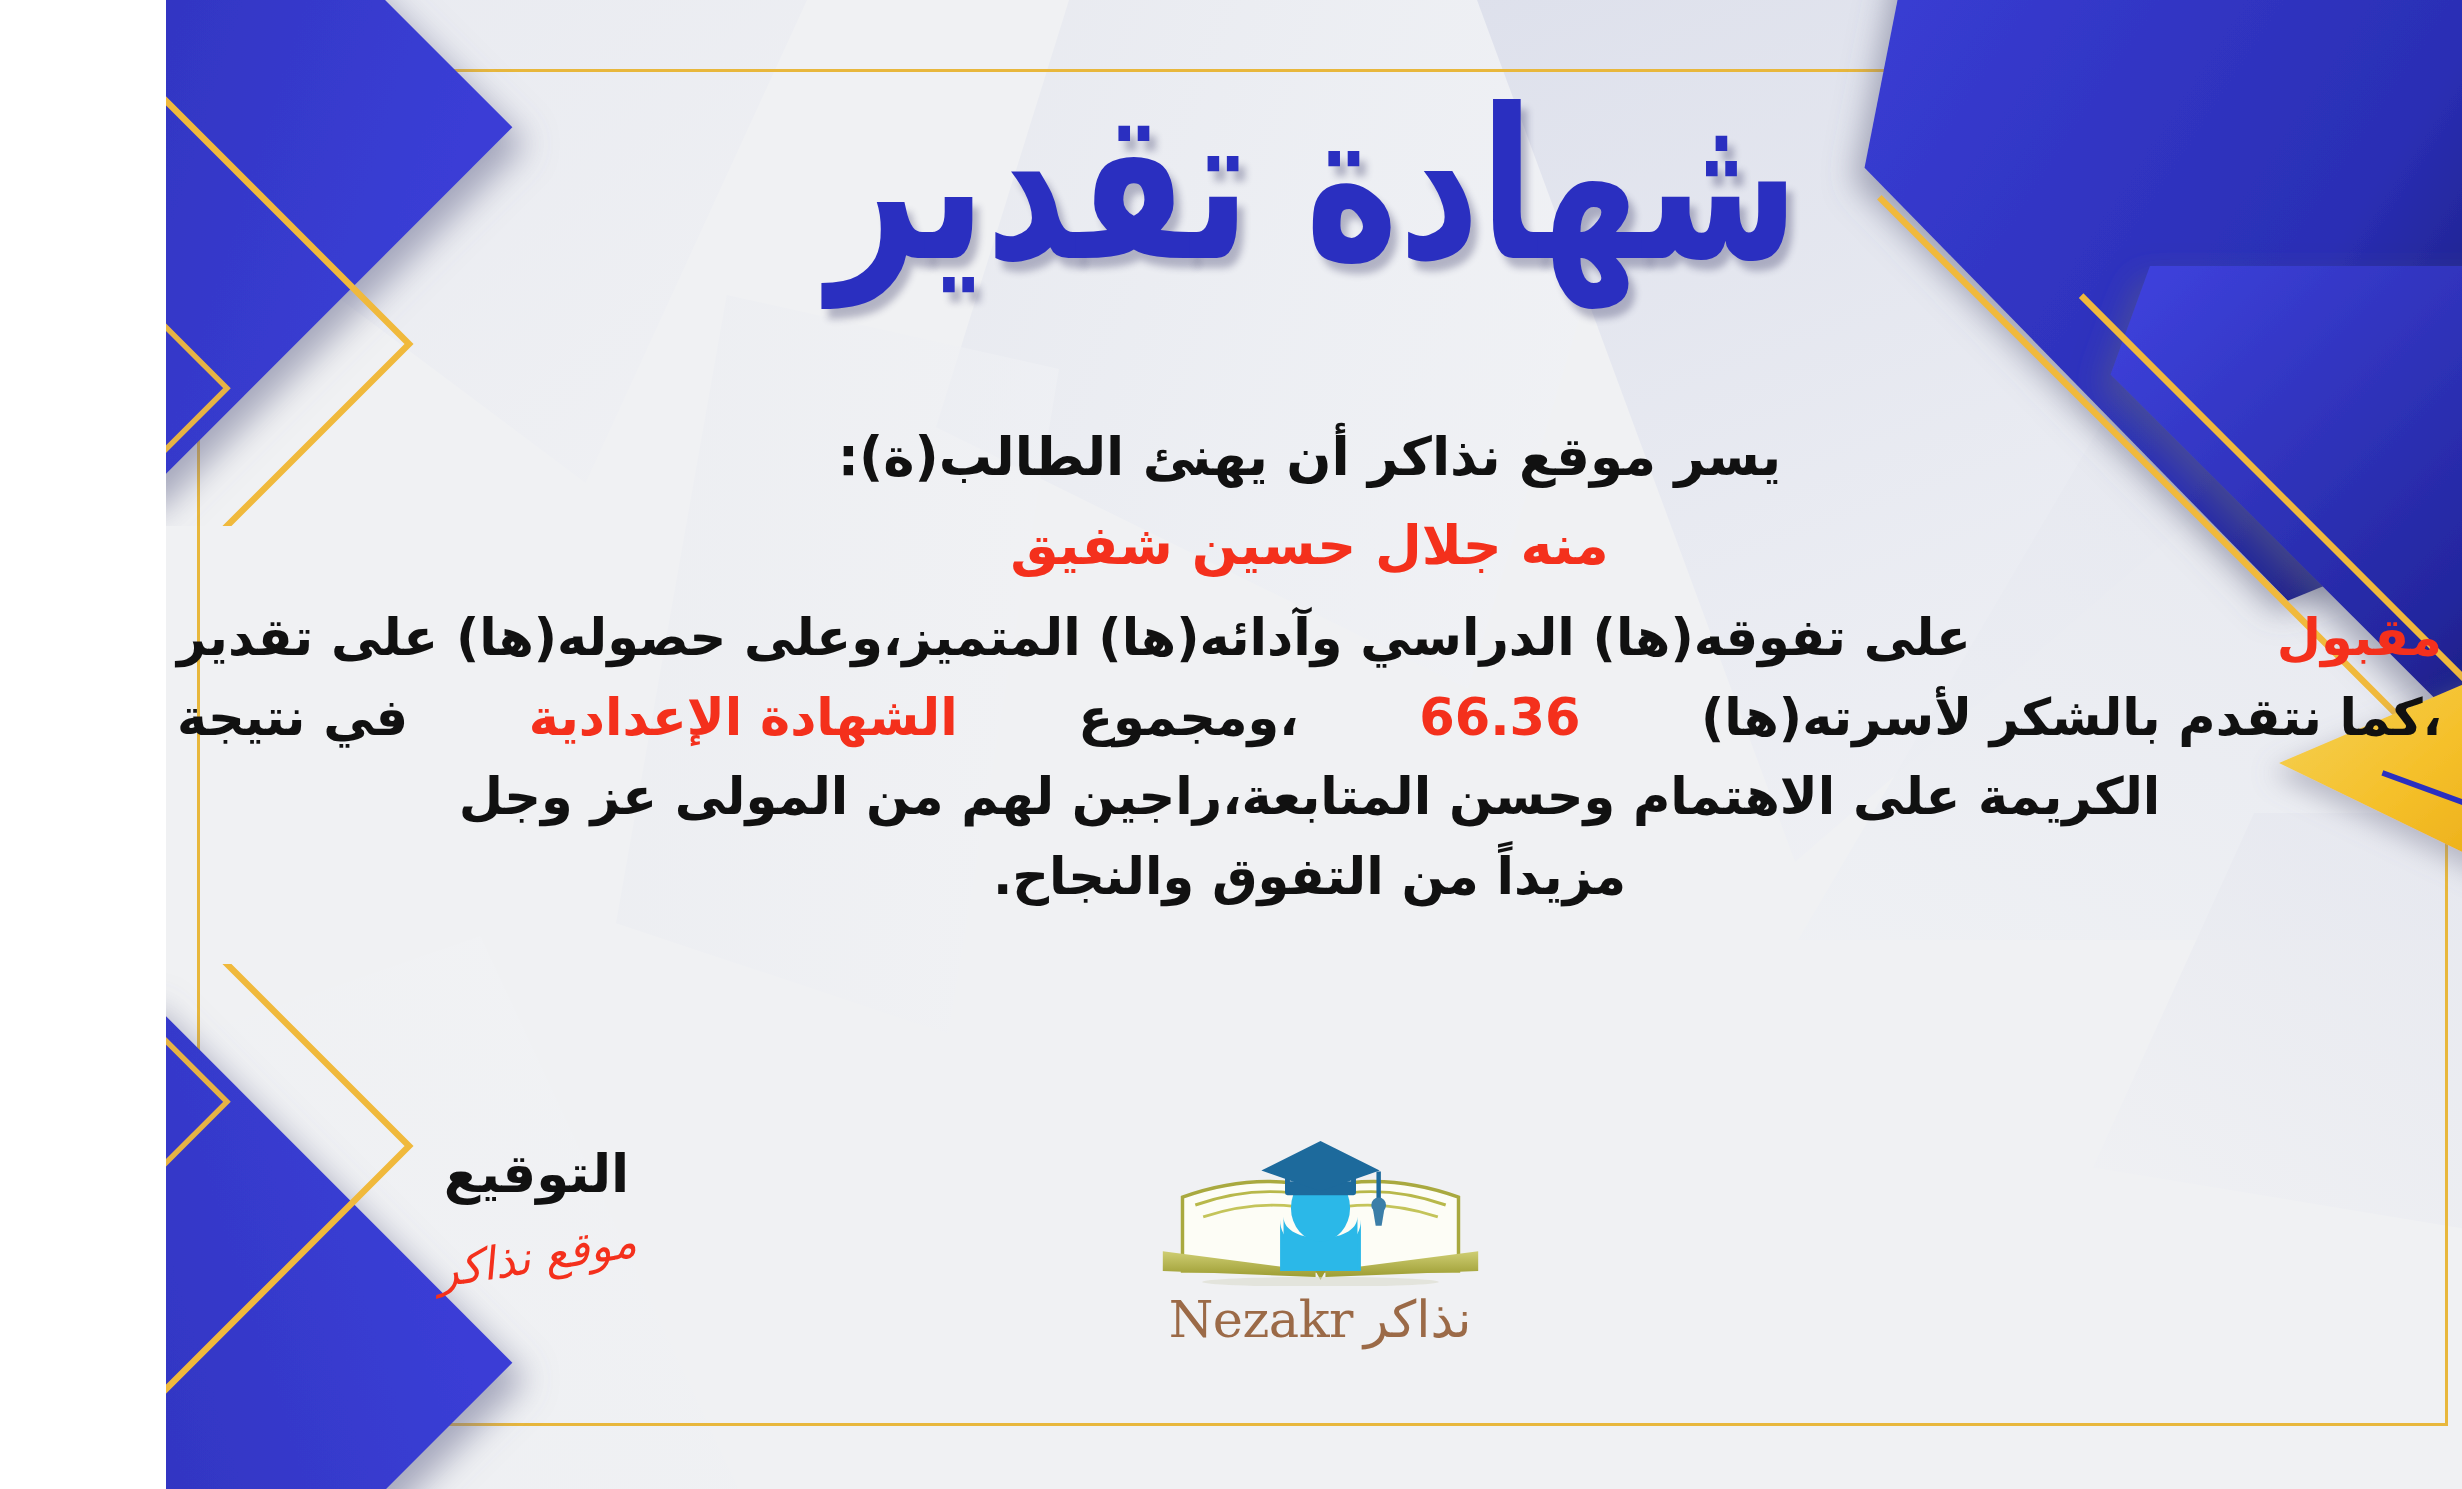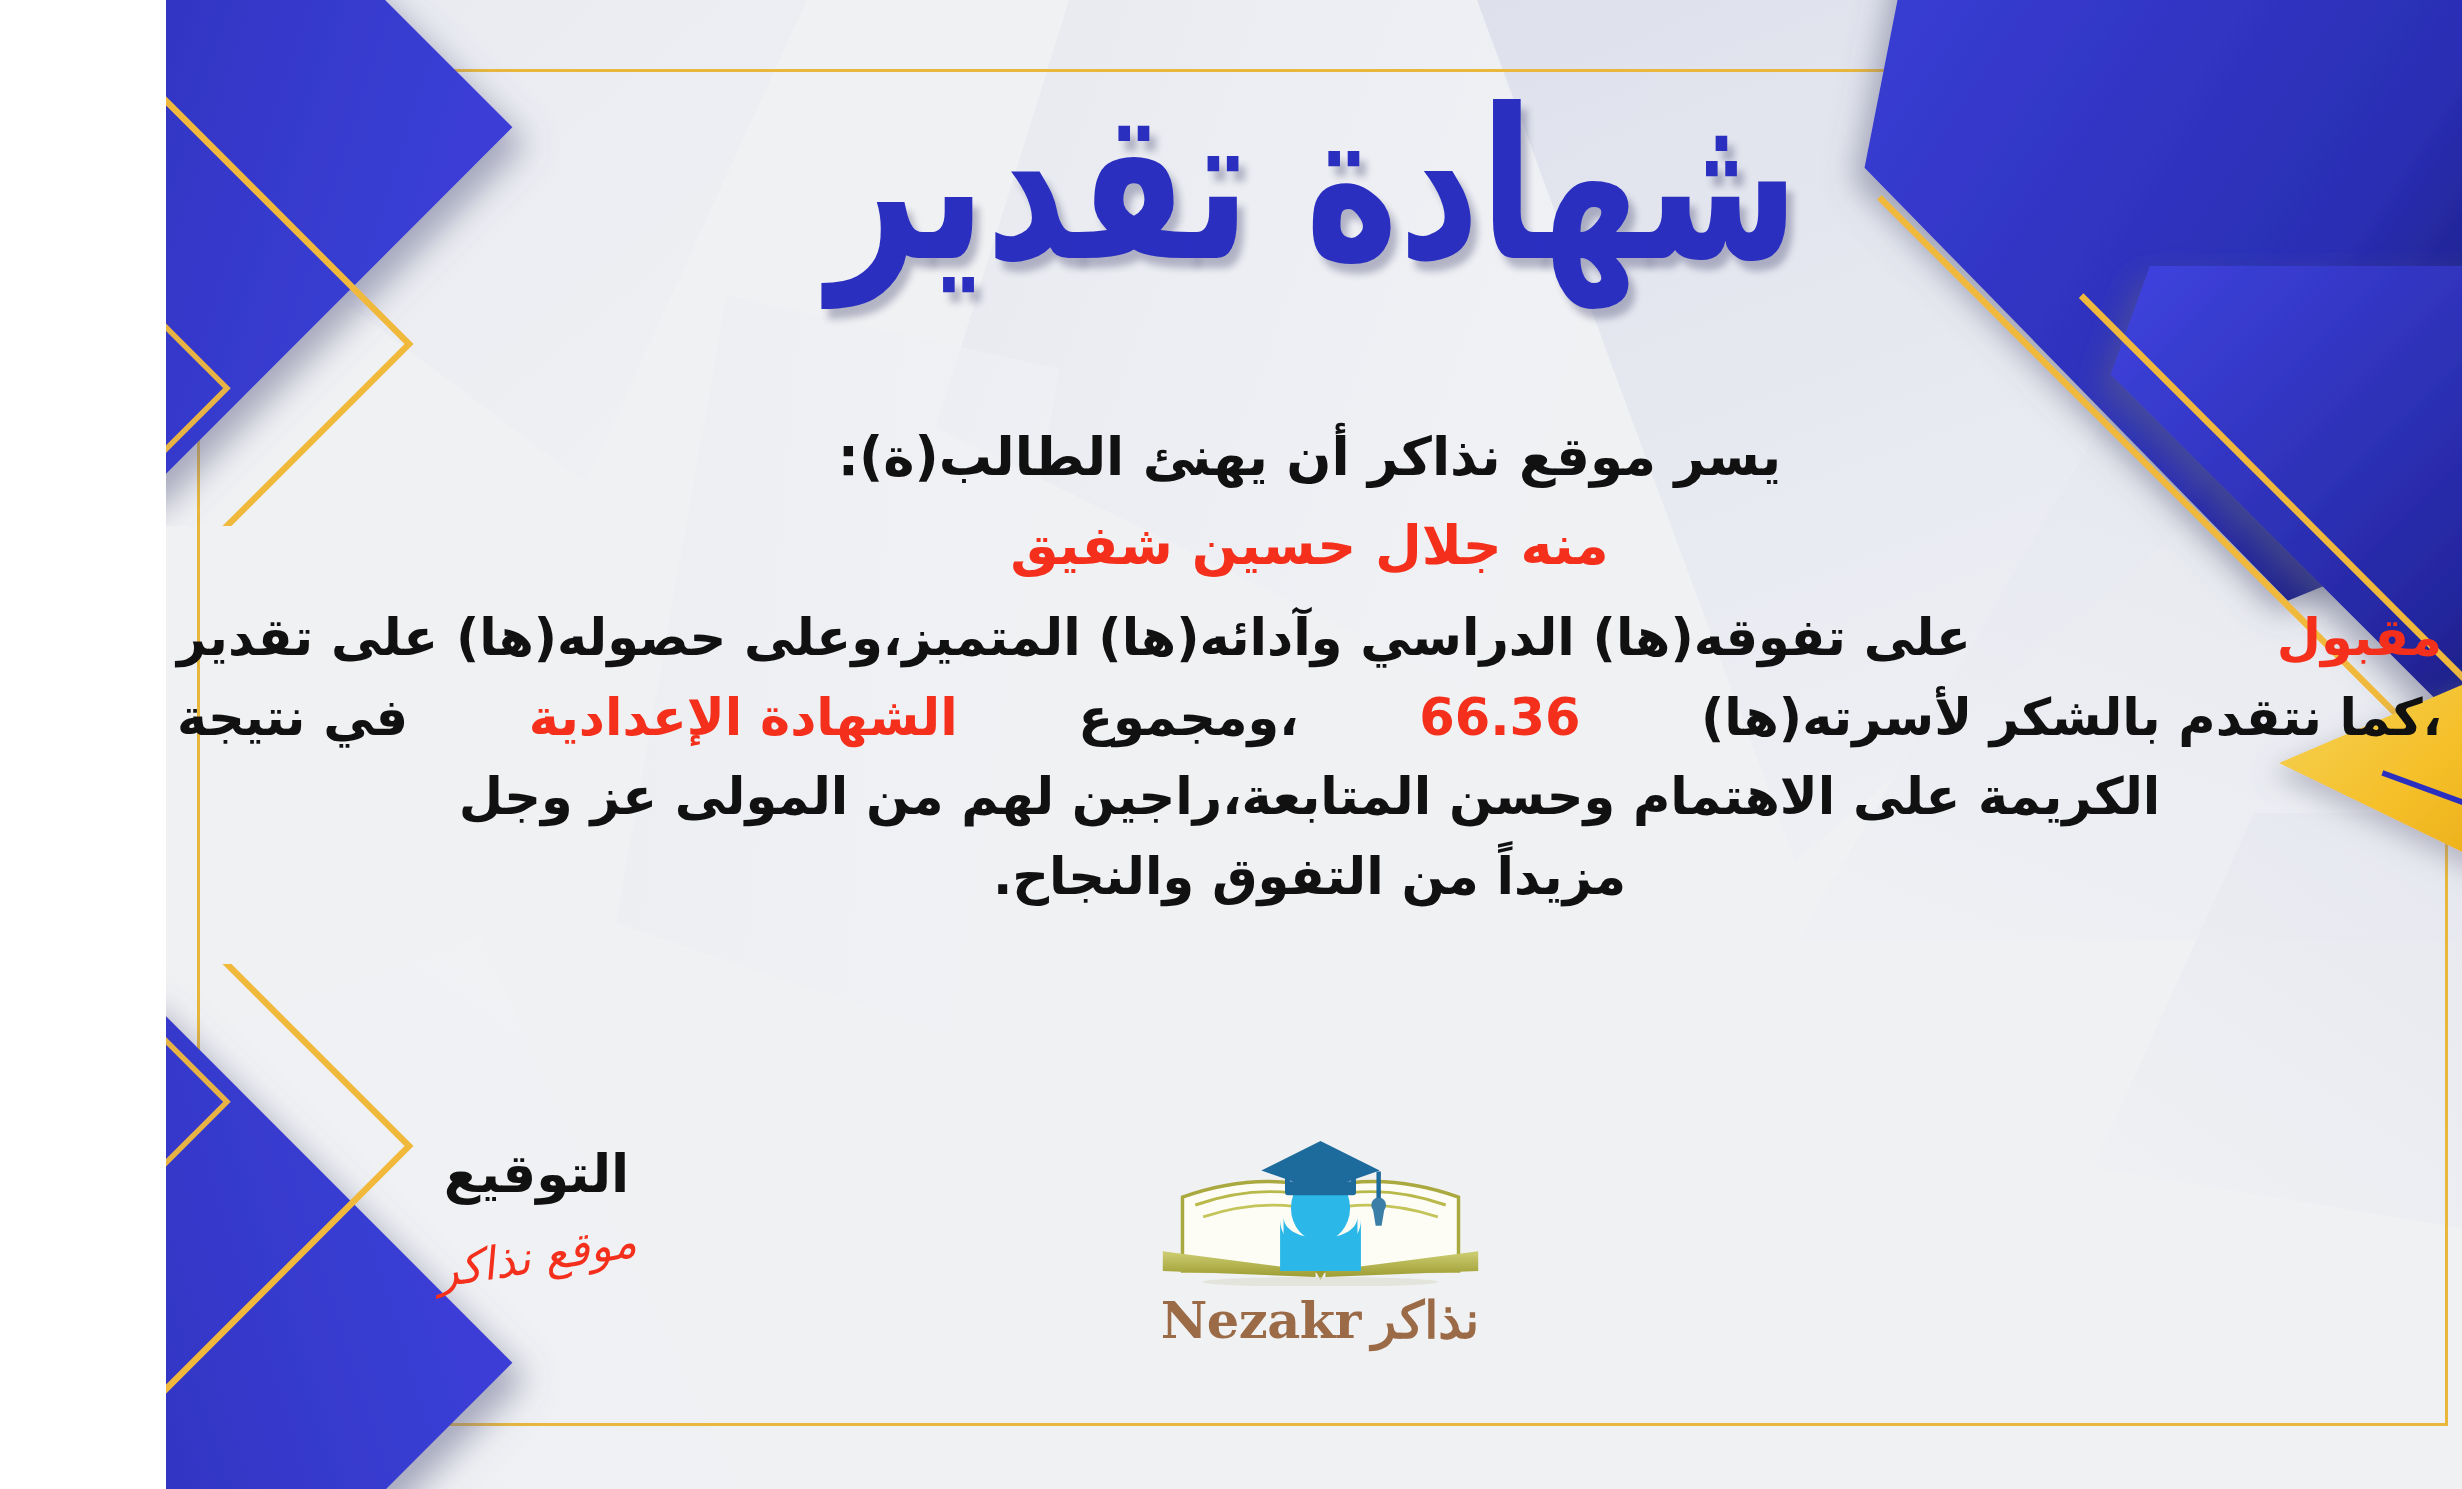--- a/index.html
+++ b/index.html
@@ -183,21 +183,21 @@
   }
   #logo-mark {
     position: relative;
     width: 345px;
     height: 163px;
     margin: 0 auto;
   }
   #logo-wordmark {
     margin-top: 3.9px;
     font-size: 51px;
-    font-weight: 700;
+    font-weight: 400;
     color: #9b6a47;
     font-family: "DejaVu Serif", "Liberation Serif", serif;
     white-space: nowrap;
     letter-spacing: -0.5px;
   }
 </style>
 </head>
 <body>
 
 <div id="certificate">

